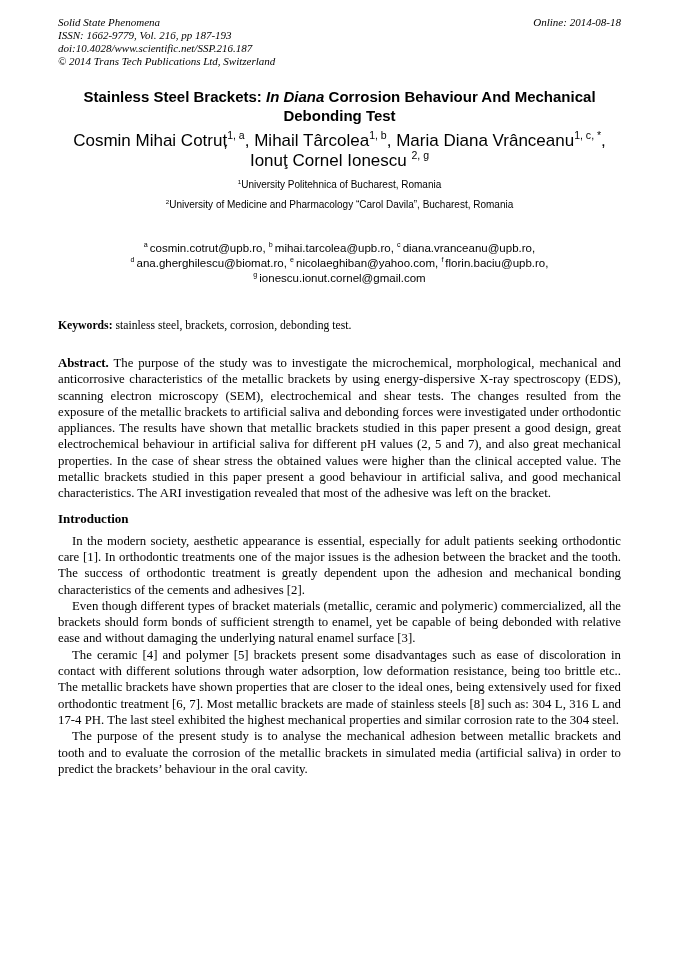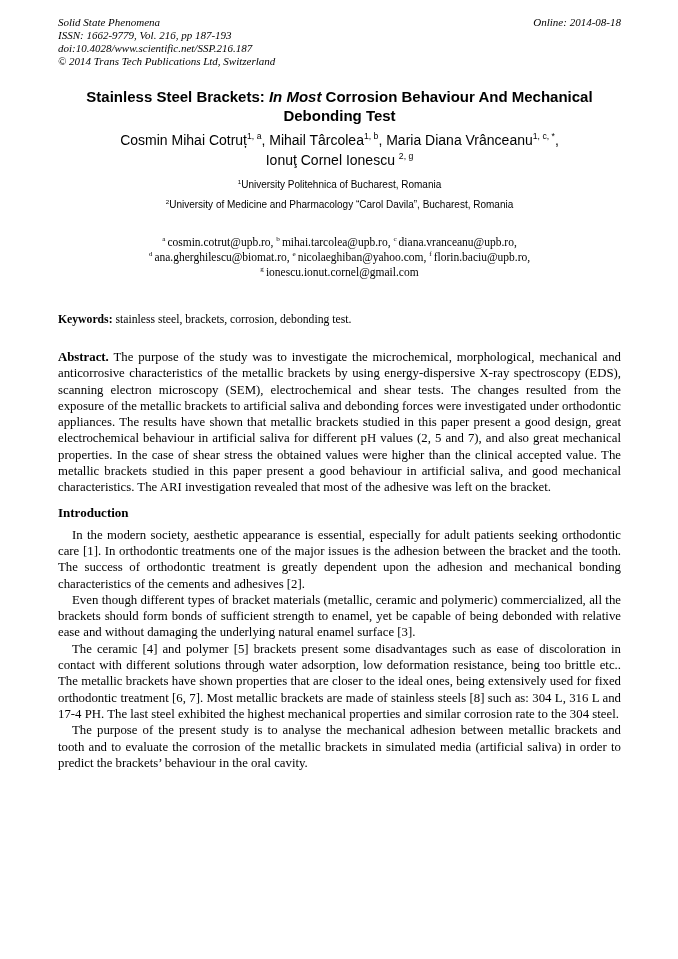--- a/index.html
+++ b/index.html
@@ -34,43 +34,43 @@
     font-size: 15px;
     line-height: 18.5px;
     text-align: center;
   }
   .paper-title em { font-style: italic; }
 
   
   .authors {
     margin-top: 6px;
     font-family: "Liberation Sans", sans-serif;
-    font-size: 14px;
+    font-size: 17px;
     line-height: 19.5px;
     text-align: center;
   }
   .authors sup, .affiliations sup, .emails sup {
     font-size: 0.62em;
     line-height: 0;
   }
 
   
   .affiliations {
     margin-top: 8px;
     font-family: "Liberation Sans", sans-serif;
     font-size: 10px;
     line-height: 13px;
     text-align: center;
   }
   .affiliation + .affiliation { margin-top: 7px; }
 
   
   .emails {
-    margin-top: 24px;
-    font-family: Liberation Serif, serif;
+    margin-top: 30px;
+    font-family: Liberation Sans, sans-serif;
     font-size: 11.5px;
     line-height: 15px;
     text-align: center;
   }
   .emails sup { margin-right: 2px; }
 
   
   .keywords {
     margin: 32px 0 0 0;
     font-family: Liberation Serif, serif;
@@ -109,21 +109,21 @@
   <div class="pub-header">
     <div class="left">
       <div>Solid State Phenomena</div>
       <div>ISSN: 1662-9779, Vol. 216, pp 187-193</div>
       <div>doi:10.4028/www.scientific.net/SSP.216.187</div>
       <div>© 2014 Trans Tech Publications Ltd, Switzerland</div>
     </div>
     <div class="online">Online: 2014-08-18</div>
   </div>
 
-  <h1 class="paper-title"><span>Stainless Steel Brackets: </span><em>In Most</em><span> Corrosion Behaviour And Mechanical</span><br><span>Debonding Test</span></h1>
+  <h1 class="paper-title"><span>Stainless Steel Brackets: </span><em>In Diana</em><span> Corrosion Behaviour And Mechanical</span><br><span>Debonding Test</span></h1>
 
   <div class="authors">
     <div><span>Cosmin Mihai Cotruț</span><sup>1, a</sup><span>, </span><span>Mihail Târcolea</span><sup>1, b</sup><span>, </span><span>Maria Diana Vrânceanu</span><sup>1, c, *</sup><span>,</span></div>
     <div><span>Ionuţ Cornel Ionescu </span><sup>2, g</sup></div>
   </div>
 
   <div class="affiliations">
     <div class="affiliation"><sup>1</sup><span>University Politehnica of Bucharest, Romania</span></div>
     <div class="affiliation"><sup>2</sup><span>University of Medicine and Pharmacology “Carol Davila”, Bucharest, Romania</span></div>
   </div>

